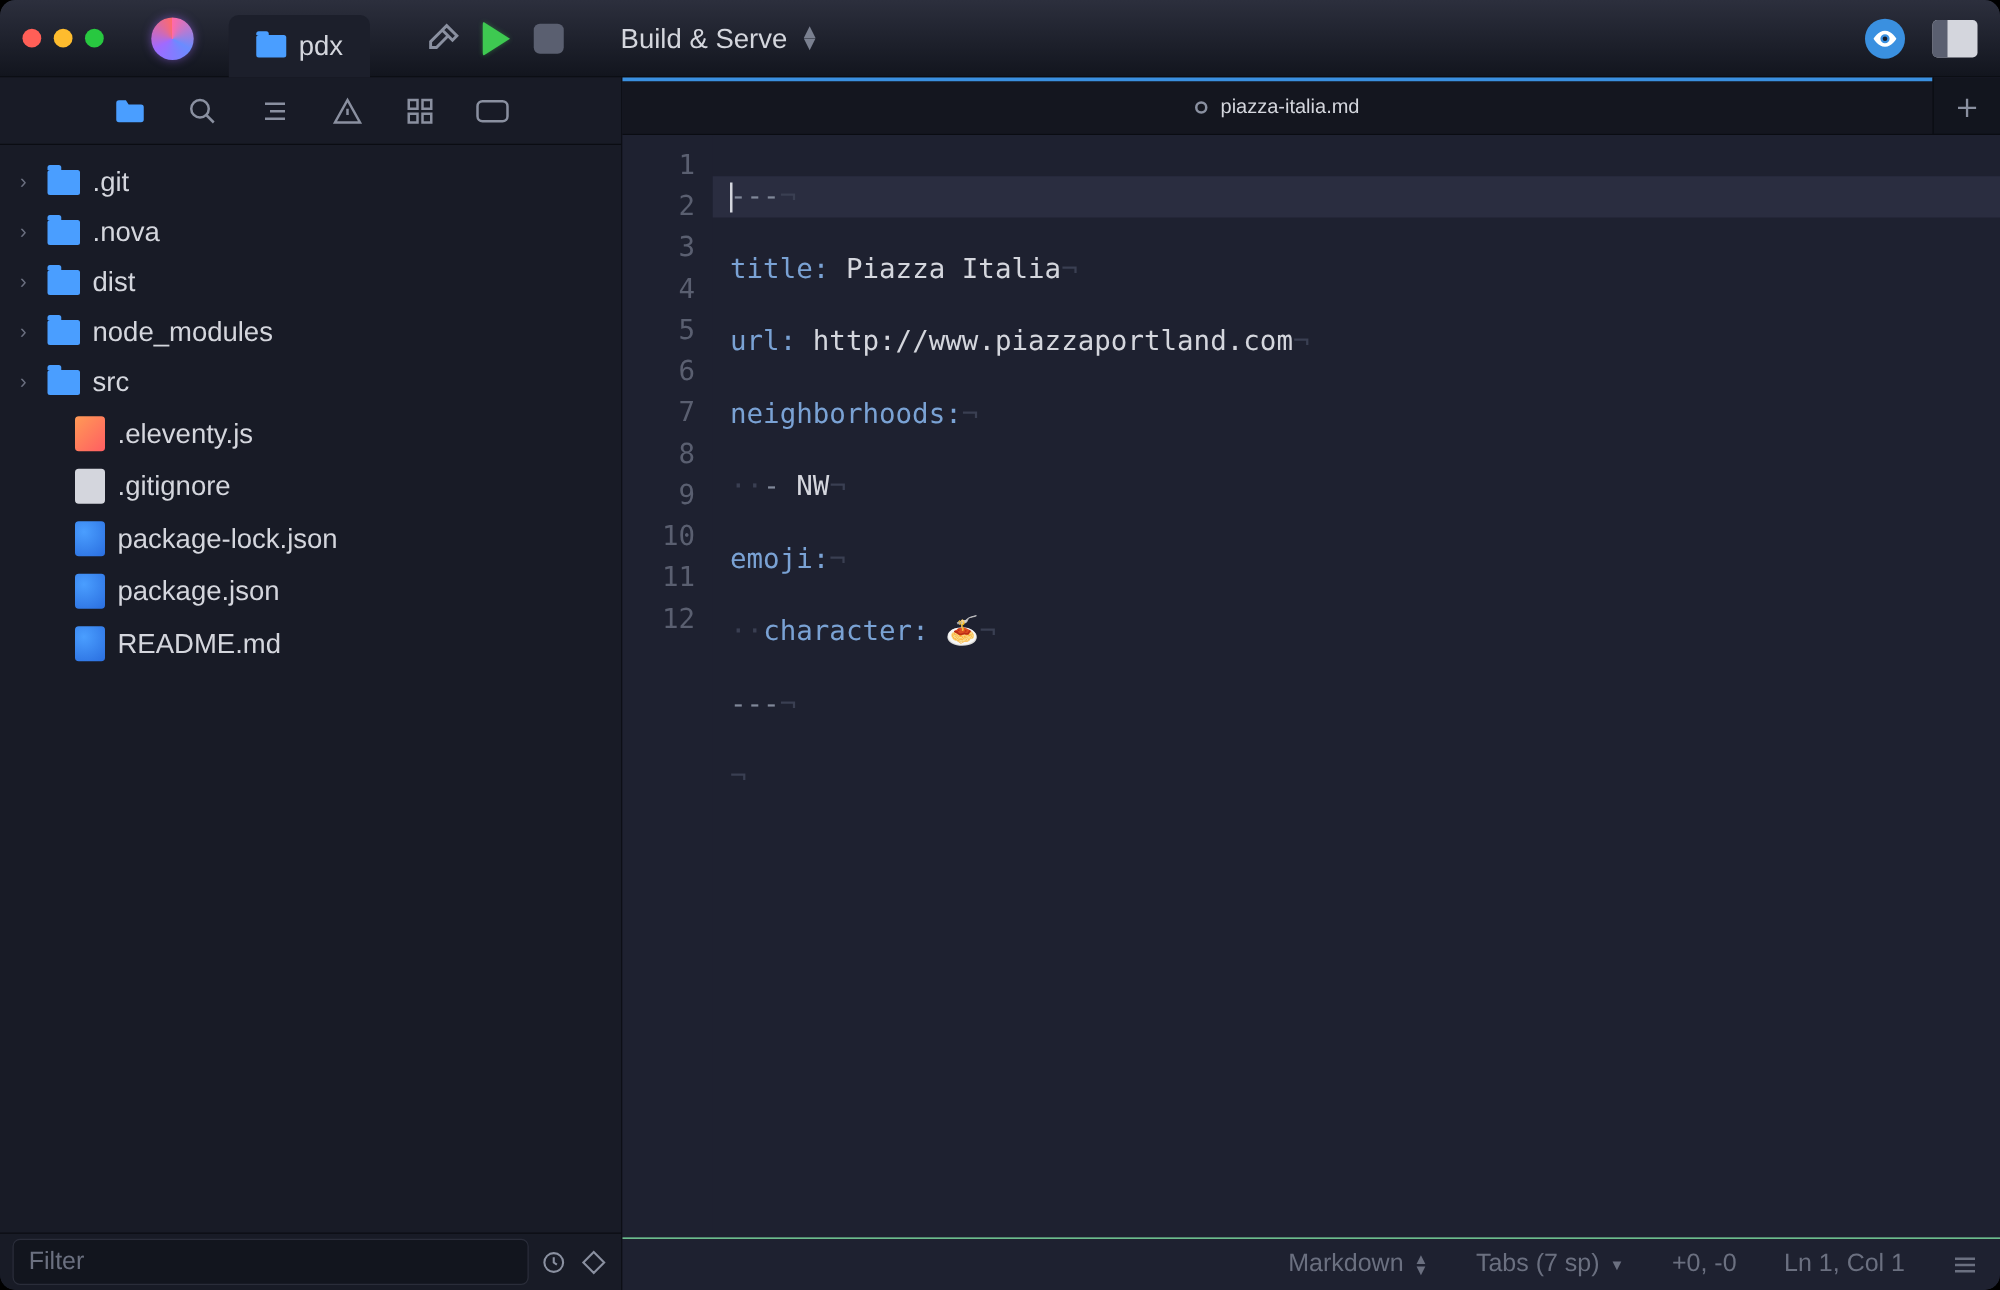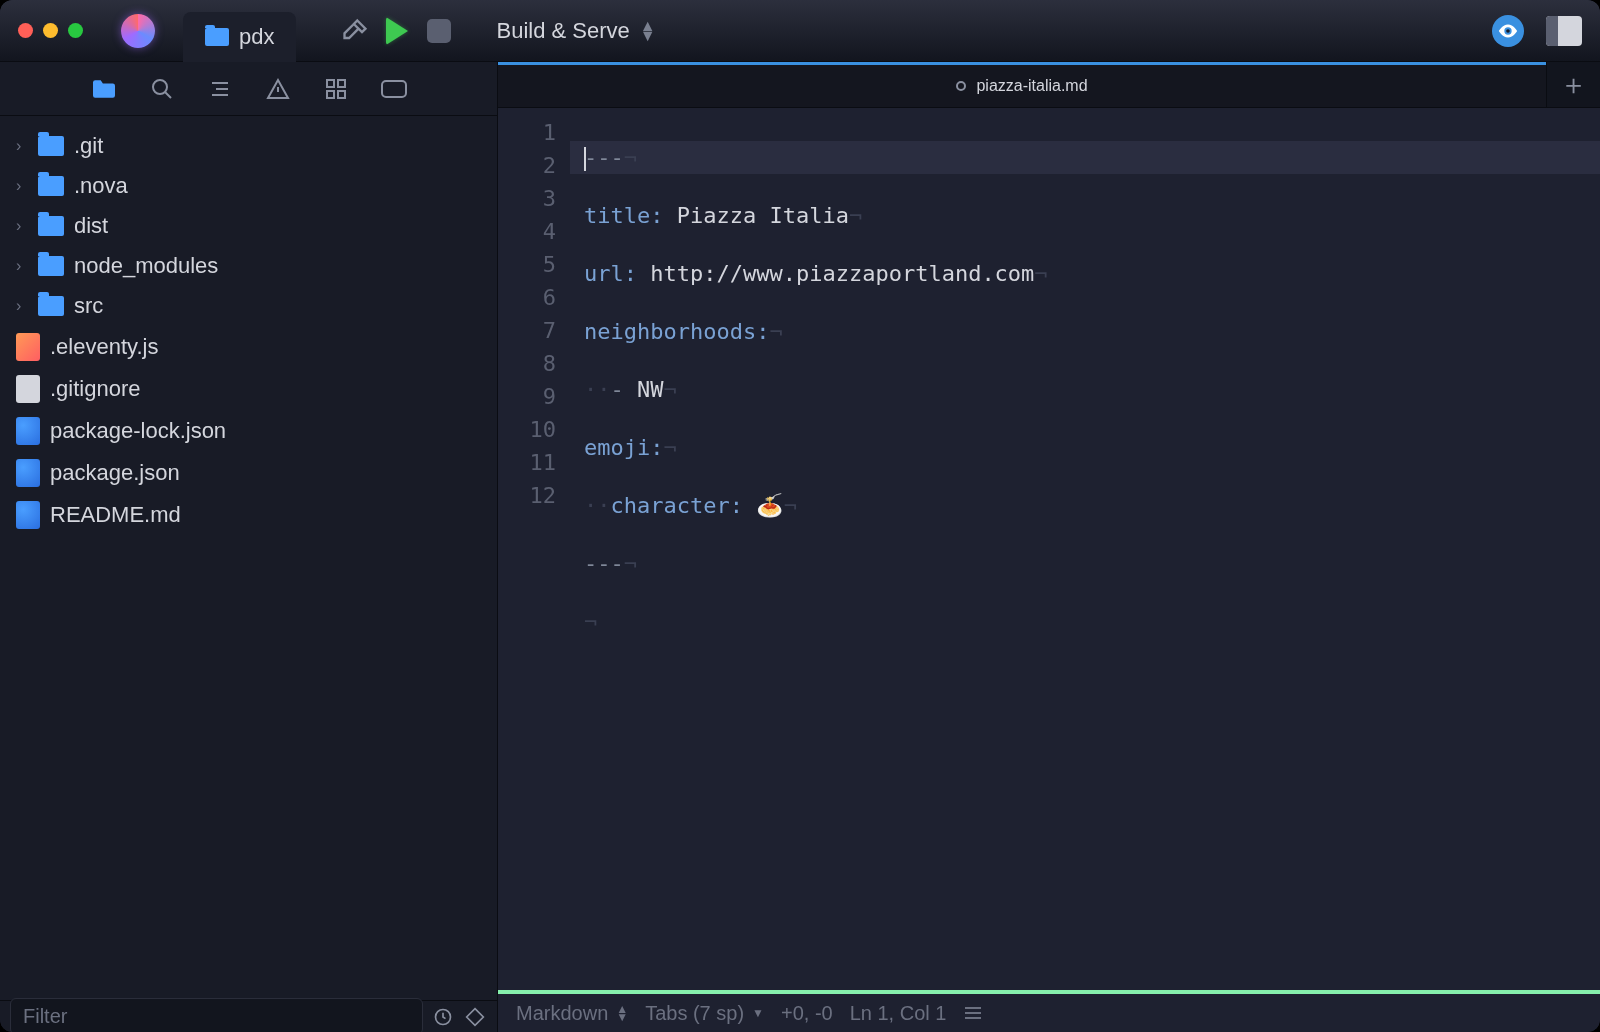--- a/index.html
+++ b/index.html
@@ -135,21 +135,21 @@
   .sbt { width:30px; height:30px; display:flex; align-items:center; justify-content:center; color:#8a90a0; }
   .sbt.active { color:#4a9eff; }
   .sbt svg { display:block; }
 
   .file-tree { flex:1; padding: 10px 0; overflow:auto; font-size: 22px; }
   .tree-item {
     display:flex; align-items:center; gap: 10px;
     padding: 7px 16px; color: var(--text-primary);
     cursor: default;
   }
-  .tree-item.file { padding-left: 16px; }
+  .tree-item.file { padding-left: 60px; }
   .chevron { width:12px; color:#6b7080; font-size:16px; }
   .folder-ic {
     width: 26px; height: 20px;
     background: var(--folder-blue);
     border-radius: 2px; position:relative;
   }
   .folder-ic::before {
     content:""; position:absolute; top:-4px; left:0;
     width:11px; height:4px; background:var(--folder-blue); border-radius:2px 2px 0 0;
   }
@@ -158,21 +158,21 @@
     border-radius: 3px;
     display:flex; align-items:center; justify-content:center;
     font-size: 12px; color:#fff;
   }
   .file-js { background: linear-gradient(135deg,#ff9a56,#ff5e62); }
   .file-plain { background: #d4d6dd; }
   .file-json { background: radial-gradient(circle at 30% 30%, #4a9eff, #2a6edf); }
   .file-md { background: radial-gradient(circle at 30% 30%, #4a9eff, #2a6edf); }
 
   .sidebar-bottom {
-    height: 32px;
+    height: 46px;
     display:flex; align-items:center;
     padding: 0 10px;
     border-top: 1px solid #0a0c12;
     gap: 8px;
     justify-content: center;
   }
   .filter-input {
     flex:1; background:#12151e; border:1px solid #2a2d3a;
     border-radius: 6px; padding: 6px 12px;
     color: var(--text-dim); font-size: 20px;
@@ -210,24 +210,24 @@
   .tok-key { color: var(--syntax-key); }
   .tok-dash { color: var(--syntax-dash); }
   .tok-str { color: var(--text-primary); }
   .tok-em { color: var(--syntax-italic); font-style: italic; }
   .tok-inv { color: #3a3f52; }
   .cursor-caret { display:inline-block; width:2px; height:24px; background:#d4d6dd; vertical-align:middle; margin-right:-2px; }
 
   
   .statusbar {
     height: 42px;
-    display:flex; align-items:center; justify-content:flex-start;
-    gap: 17px; padding: 0 18px;
+    display:flex; align-items:center; justify-content:flex-end;
+    gap: 38px; padding: 0 18px;
     font-size: 20px; color: var(--text-dim);
-    border-top: 4px solid #86efac;
+    border-top: 1px solid #86efac;
   }
   .status-item { display:flex; align-items:center; gap:8px; }
   .mini-chevrons { font-size:12px; line-height:.7; display:flex; flex-direction:column; color:#6b7080; }
 </style>
 </head>
 <body>
 
 <div class="window">
 
   <div class="titlebar">

